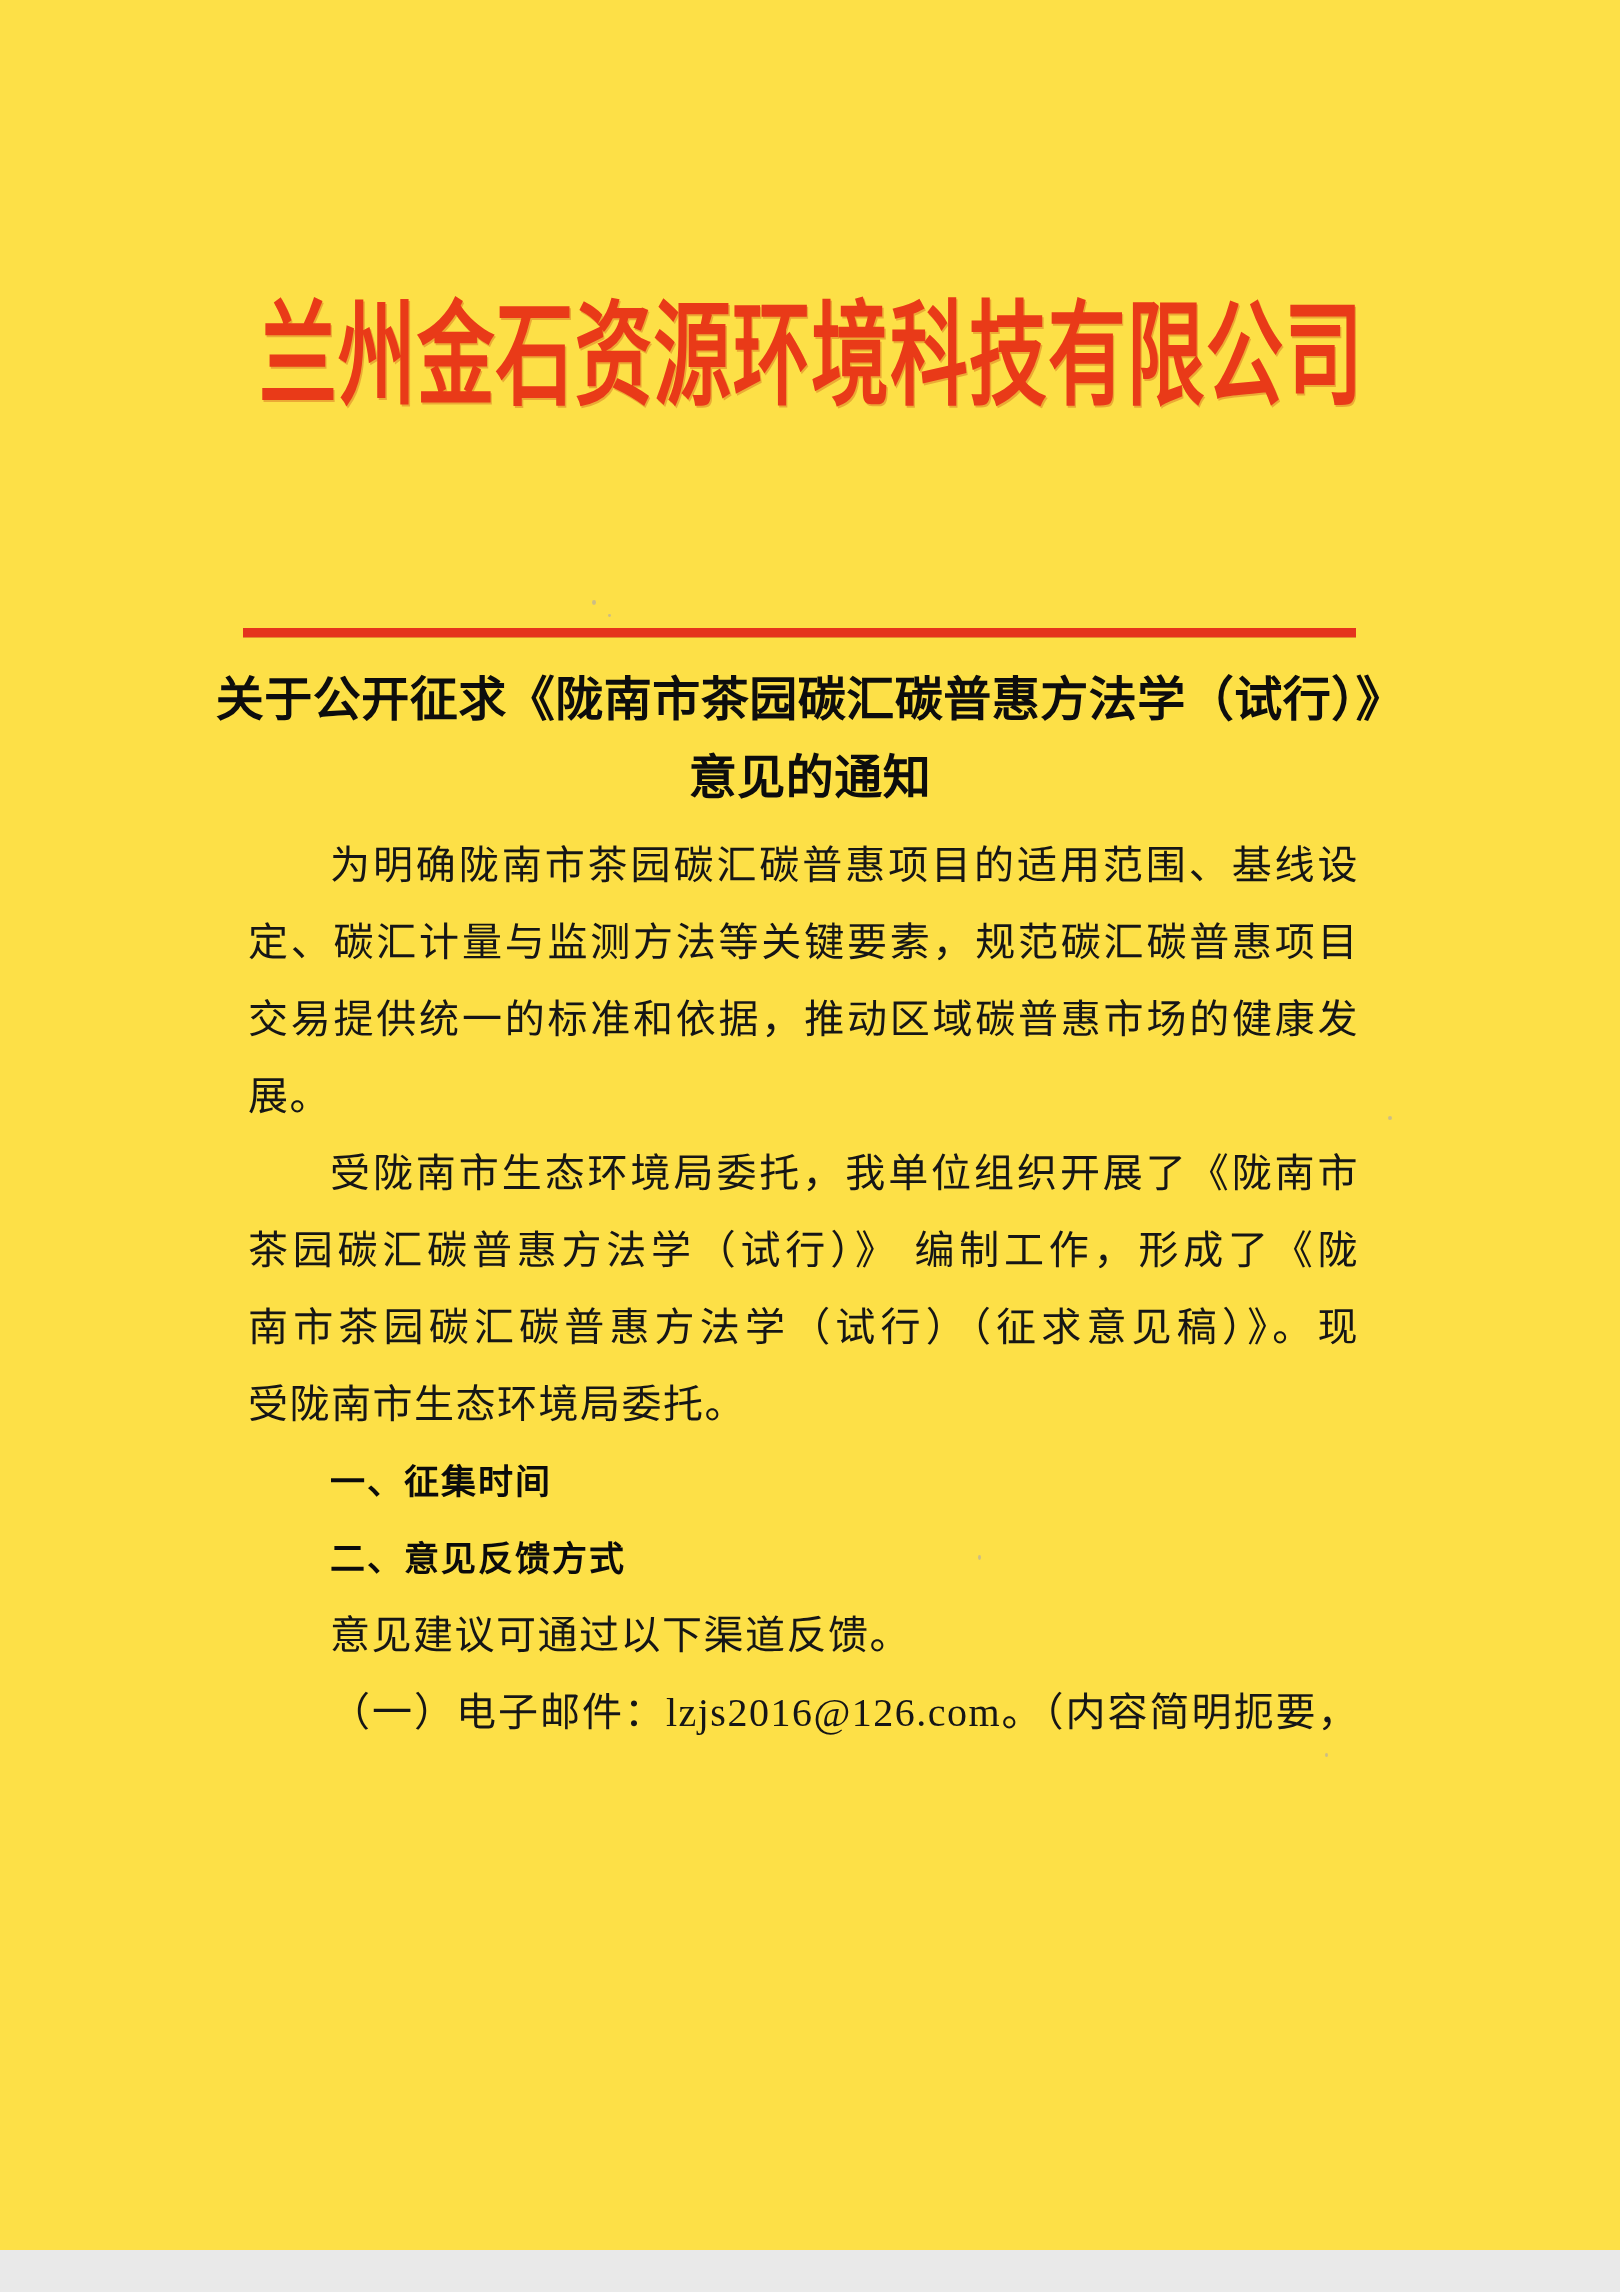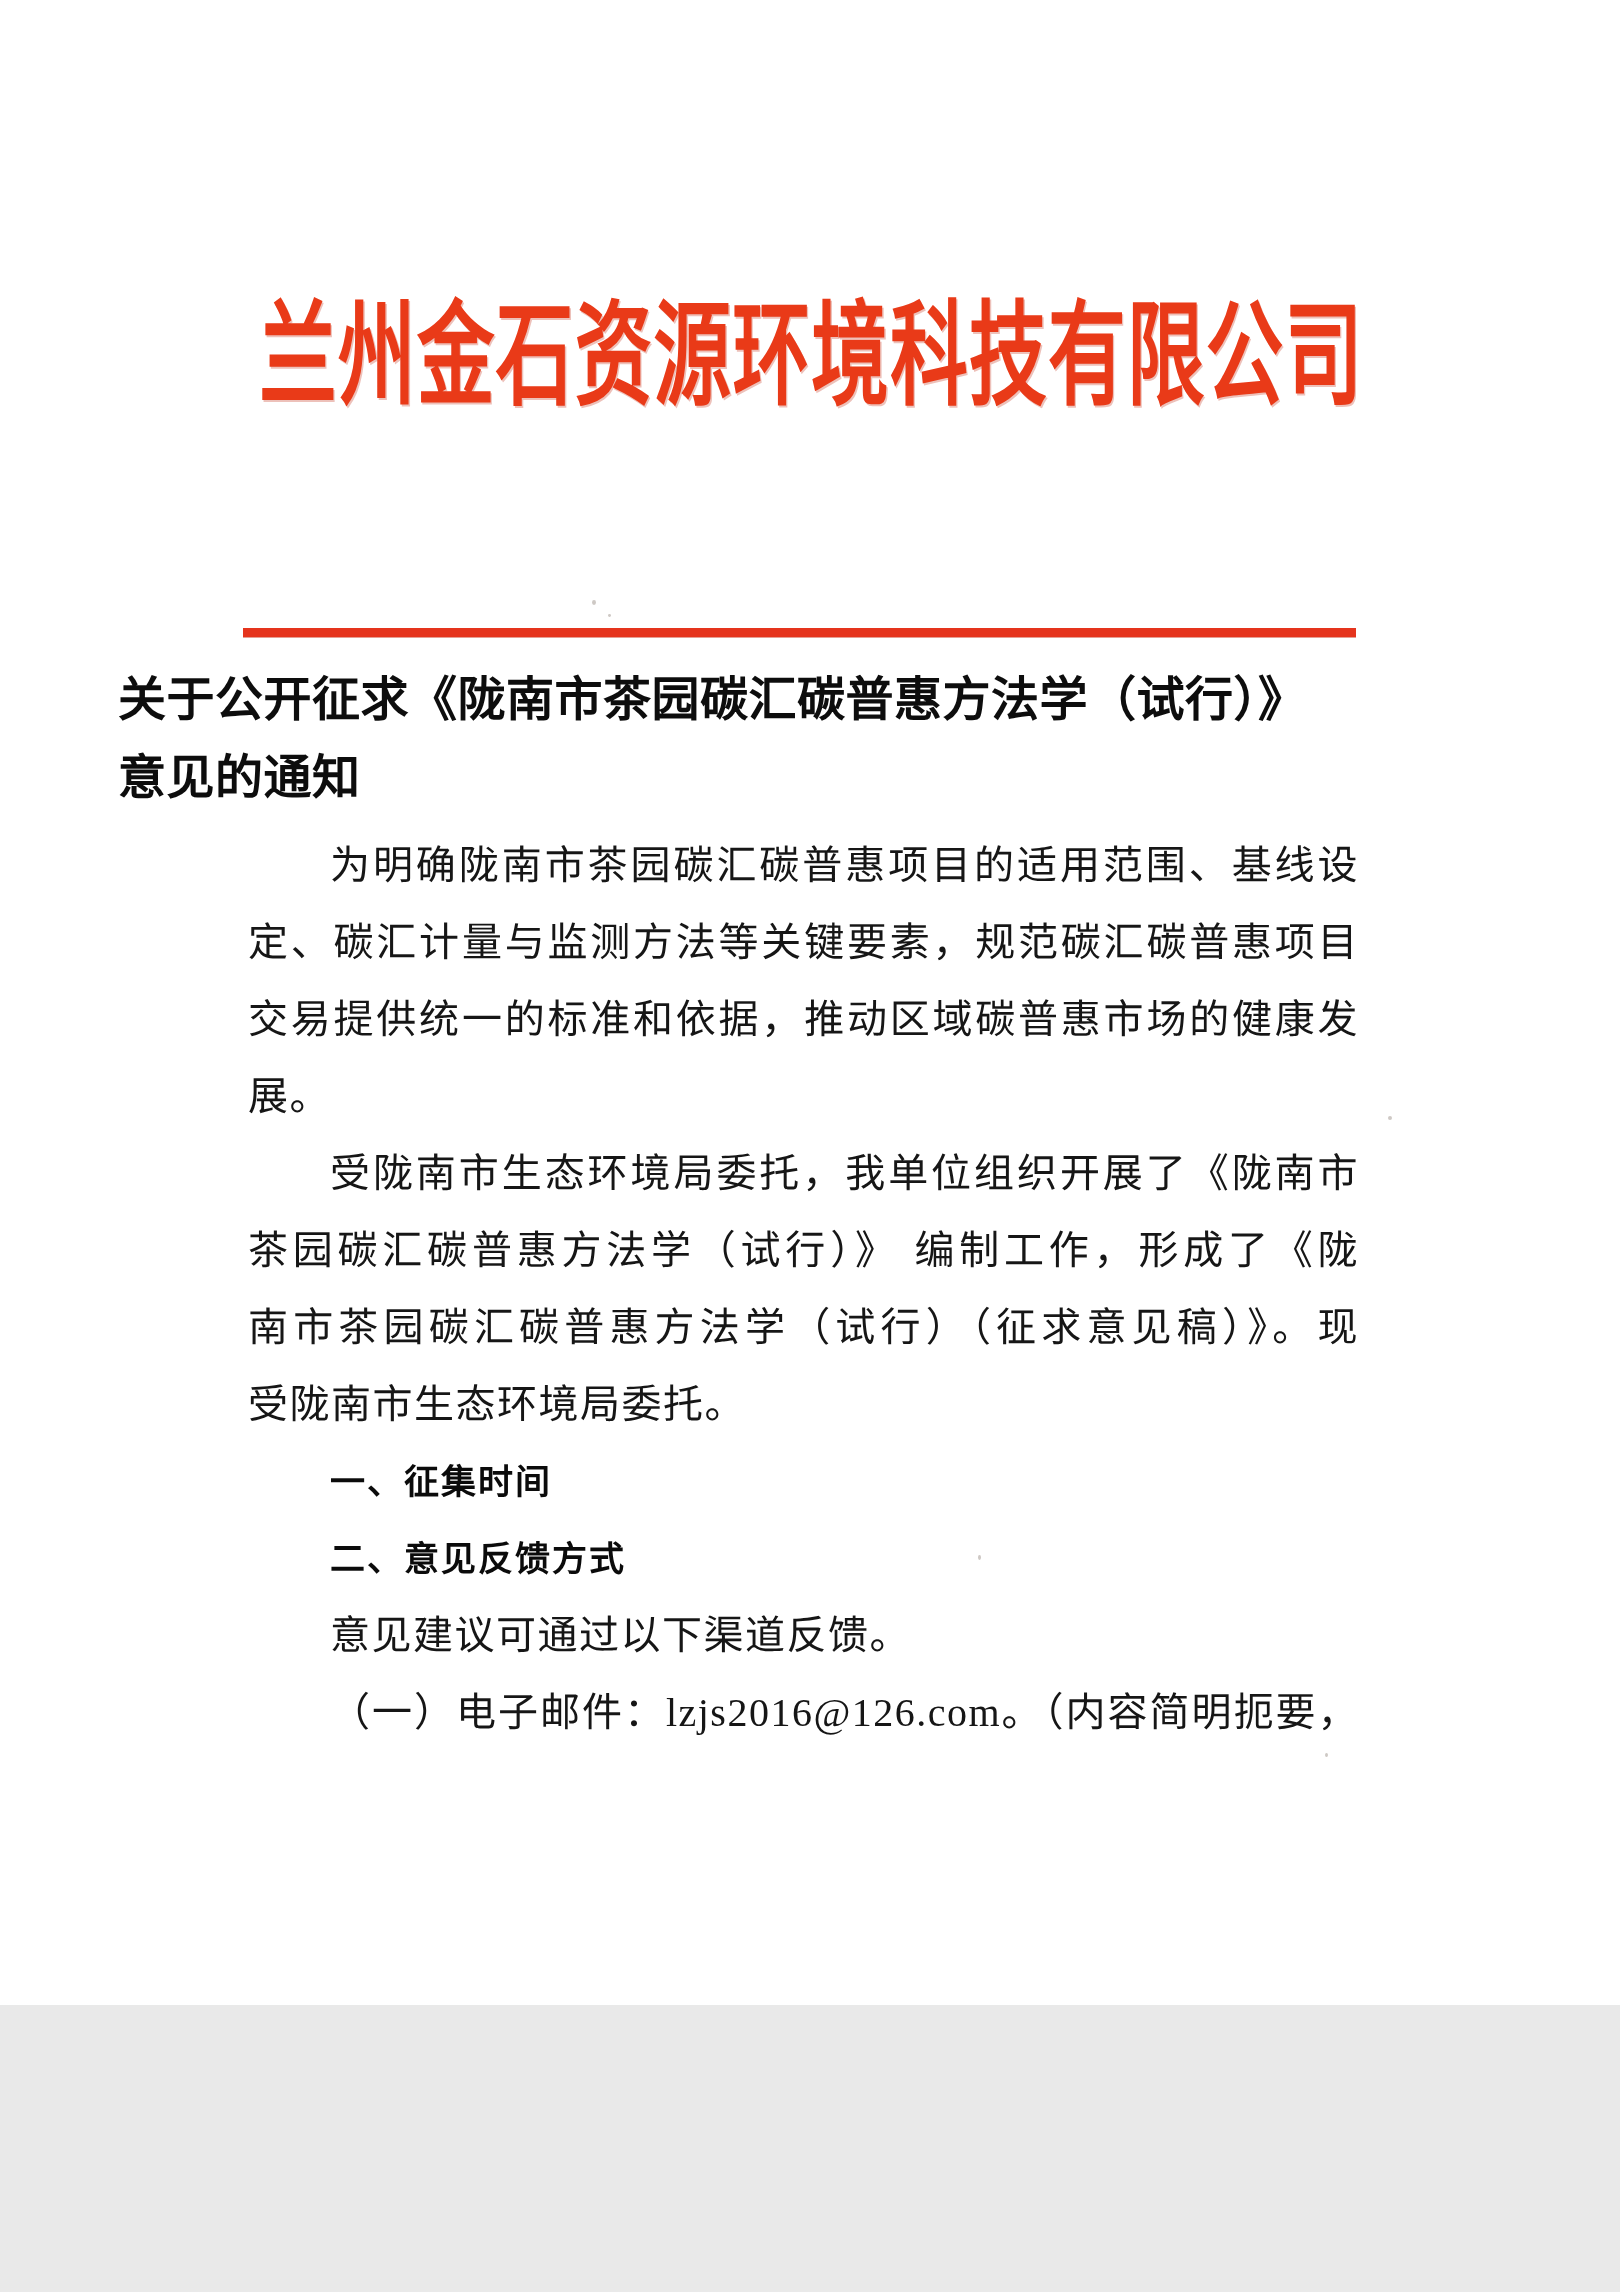--- a/index.html
+++ b/index.html
@@ -1,19 +1,19 @@
 <!DOCTYPE html>
 <html lang="zh-CN"><head>
 <meta charset="utf-8">
 <style>
   html,body{margin:0;padding:0;background:#e9e9e9;}
   .page{
     position:relative;
-    width:1620px;height:2005px;
-    background:#ffffff;
+    width:1620px;height:2250px;
+    background:#fde047;
     overflow:hidden;
     font-family:"Liberation Serif","DejaVu Serif",serif;
   }
   
   .letterhead{
     position:absolute;top:272px;left:0;right:0;
     text-align:center;
     font-size:114px;line-height:167px;
     font-weight:bold;
     color:#e93a18;
@@ -27,21 +27,21 @@
   
   .red-divider{
     position:absolute;left:243px;top:628px;
     width:1113px;height:8.8px;
     background:#e5341d;
     box-shadow:0 1px 0 rgba(200,40,15,0.45);
   }
   
   .doc-title{
     position:absolute;top:661px;left:118px;right:118px;
-    text-align:left;color:#0d0d0d;
+    text-align:center;color:#0d0d0d;
   }
   .title-line{
     font-size:48px;line-height:78px;
     font-weight:bold;
     letter-spacing:0.5px;
     font-family:"Liberation Serif","DejaVu Serif",serif;
     white-space:nowrap;
   }
   
   .doc-body{

